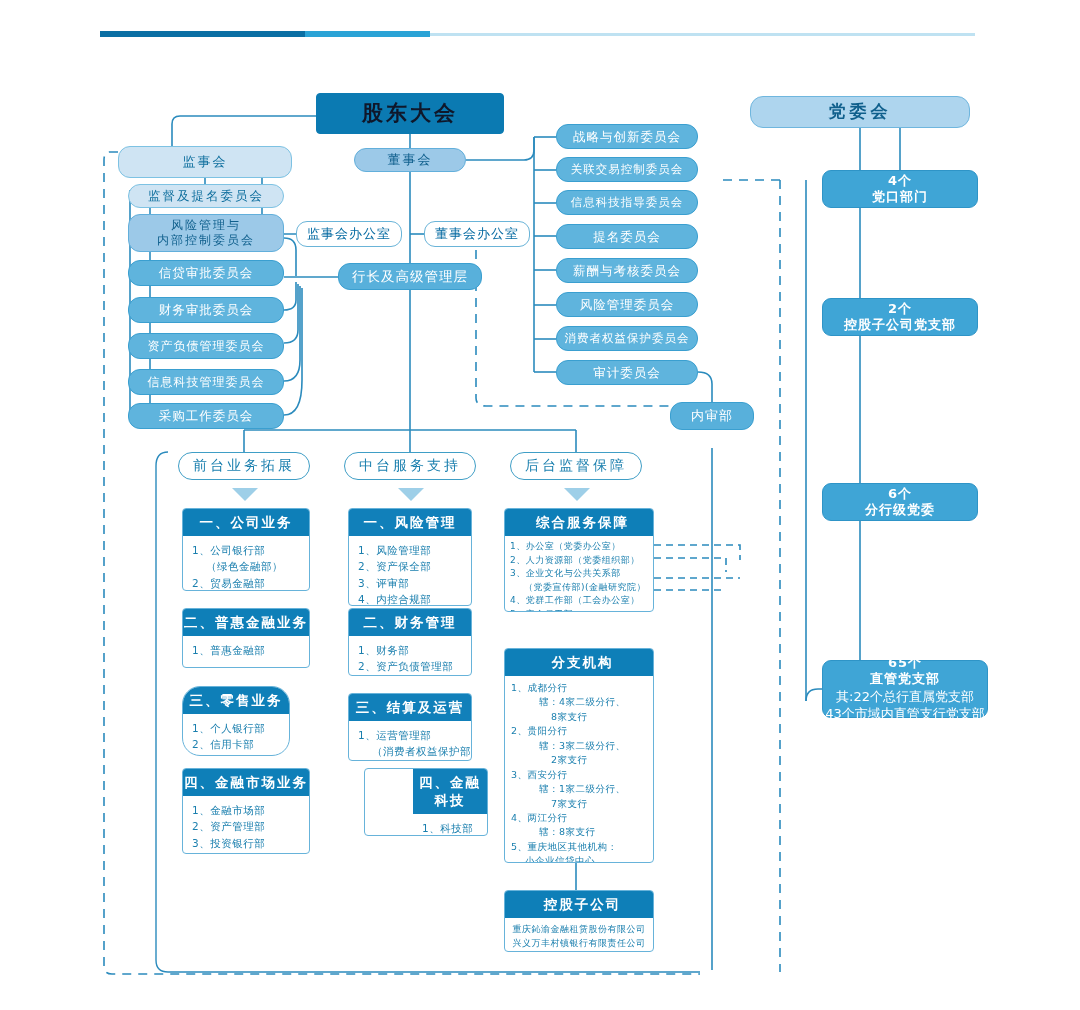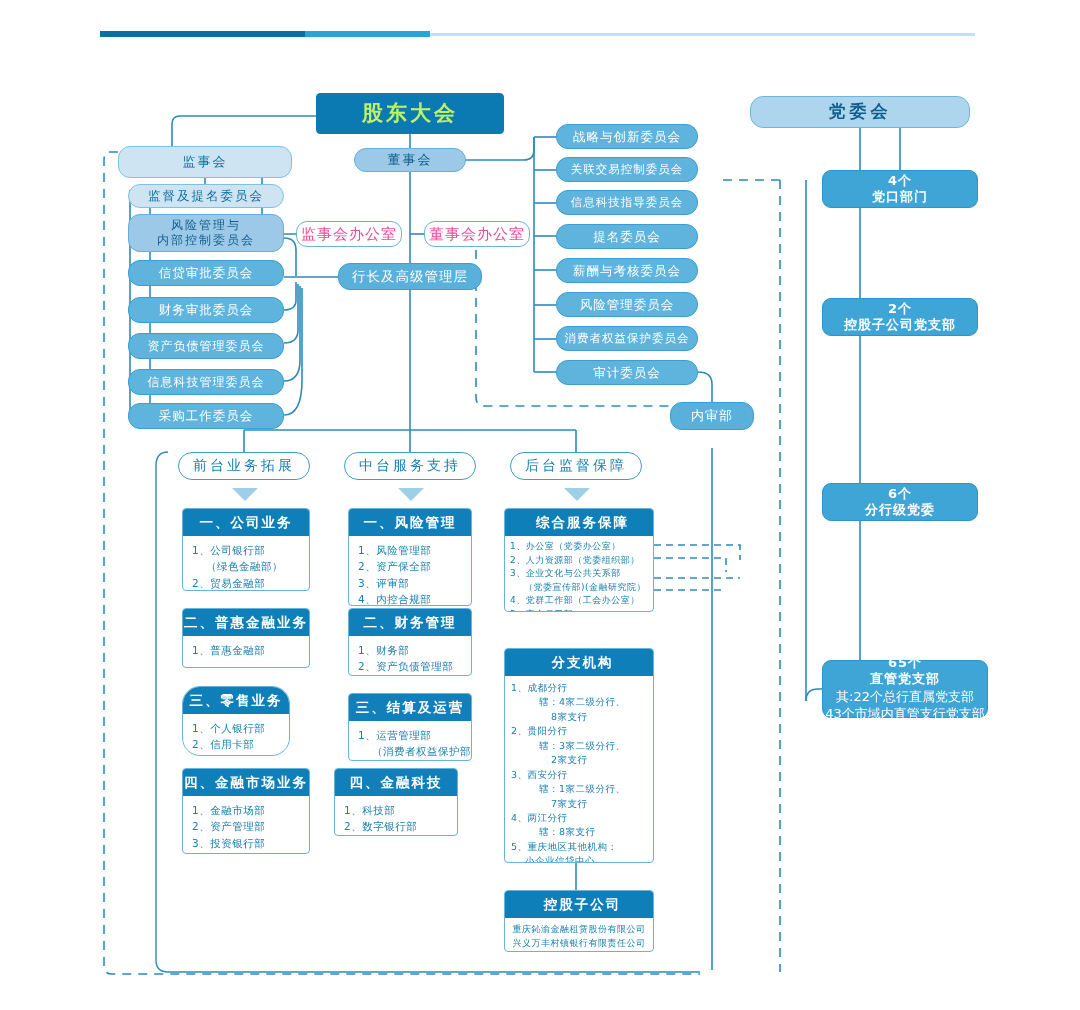--- a/index.html
+++ b/index.html
@@ -11,32 +11,32 @@
   #stage{position:absolute;left:0;top:0;width:1080px;height:1010px;}
   #svg-layer{position:absolute;left:0;top:0;width:1080px;height:1010px;}
   .node{position:absolute;box-sizing:border-box;display:flex;align-items:center;
         justify-content:center;text-align:center;line-height:1.25;}
 
   
   .hdr-bar{position:absolute;height:6px;}
   .hdr-dark{background:#0b6fa4;}
   .hdr-mid{background:#2aa3d6;}
   .hdr-light{background:#bfe2f2;}
-  .pill-strong{background:#0b7ab2;color:#bef264;border:1px solid #0b7ab2;
+  .pill-strong{background:#0b7ab2;color:#0f172a;border:1px solid #0b7ab2;
      font-size:21px;letter-spacing:3px;font-weight:bold;border-radius:4px;}
   .pill-pale{background:#cfe4f3;color:#0f6f9e;border:1.5px solid #7dc2e3;
      font-size:13px;letter-spacing:2px;border-radius:12px;}
   .pill-mid{background:#9cc9e8;color:#0f5f8c;border:1.5px solid #62afdb;
      font-size:13px;letter-spacing:2px;border-radius:12px;}
   .pill-blue{background:#5fb4dd;color:#ffffff;border:1.5px solid #3a9fd0;
      font-size:12.5px;letter-spacing:1px;border-radius:12px;}
   .pill-blue2{background:#58b0db;color:#ffffff;border:1.5px solid #3a9fd0;
      font-size:12.5px;letter-spacing:1px;border-radius:12px;}
-  .pill-outline-sm{background:#ffffff;color:#ec4899;border:1.5px solid #6ab4d8;
-     font-size:15px;letter-spacing:1px;border-radius:11px;}
+  .pill-outline-sm{background:#ffffff;color:#0369a1;border:1.5px solid #6ab4d8;
+     font-size:13px;letter-spacing:1px;border-radius:11px;}
   .pill-party{background:#aed5ee;color:#0f5f8c;border:1.5px solid #6fb6de;
      font-size:17px;letter-spacing:4px;font-weight:bold;border-radius:13px;}
   .pill-party-sub{background:#3fa5d6;color:#ffffff;border:1.5px solid #2e94c7;
      font-size:13px;letter-spacing:1px;border-radius:9px;font-weight:bold;
      flex-direction:column;}
   .pill-party-sub .line2{font-size:13px;}
   .pill-party-sub .note{font-size:13px;font-weight:normal;letter-spacing:0;
      line-height:1.3;margin-top:2px;}
 
   
@@ -265,21 +265,21 @@
         <div>2、资产负债管理部</div>
       </div>
   </div>
   <div class="grp" style="left:348px;top:693px;width:124px;height:68px;">
     <div class="grp-title alt">三、结算及运营</div>
     <div class="grp-body" id="mo2">
         <div>1、运营管理部</div>
         <div class="indent1">（消费者权益保护部）</div>
       </div>
   </div>
-  <div class="grp" style="left:334px;top:768px;width:124px;height:68px;">
+  <div class="grp" style="left:364px;top:768px;width:124px;height:68px;padding-left:48px;">
     <div class="grp-title alt">四、金融科技</div>
     <div class="grp-body" id="mo3">
         <div>1、科技部</div>
         <div>2、数字银行部</div>
       </div>
   </div>
 
   <div class="grp" style="left:504px;top:508px;width:150px;height:104px;">
     <div class="banner">综合服务保障</div>
     <div class="grp-body" id="bo-support" style="font-size:9px;line-height:1.5;padding:4px 4px 4px 5px;">

